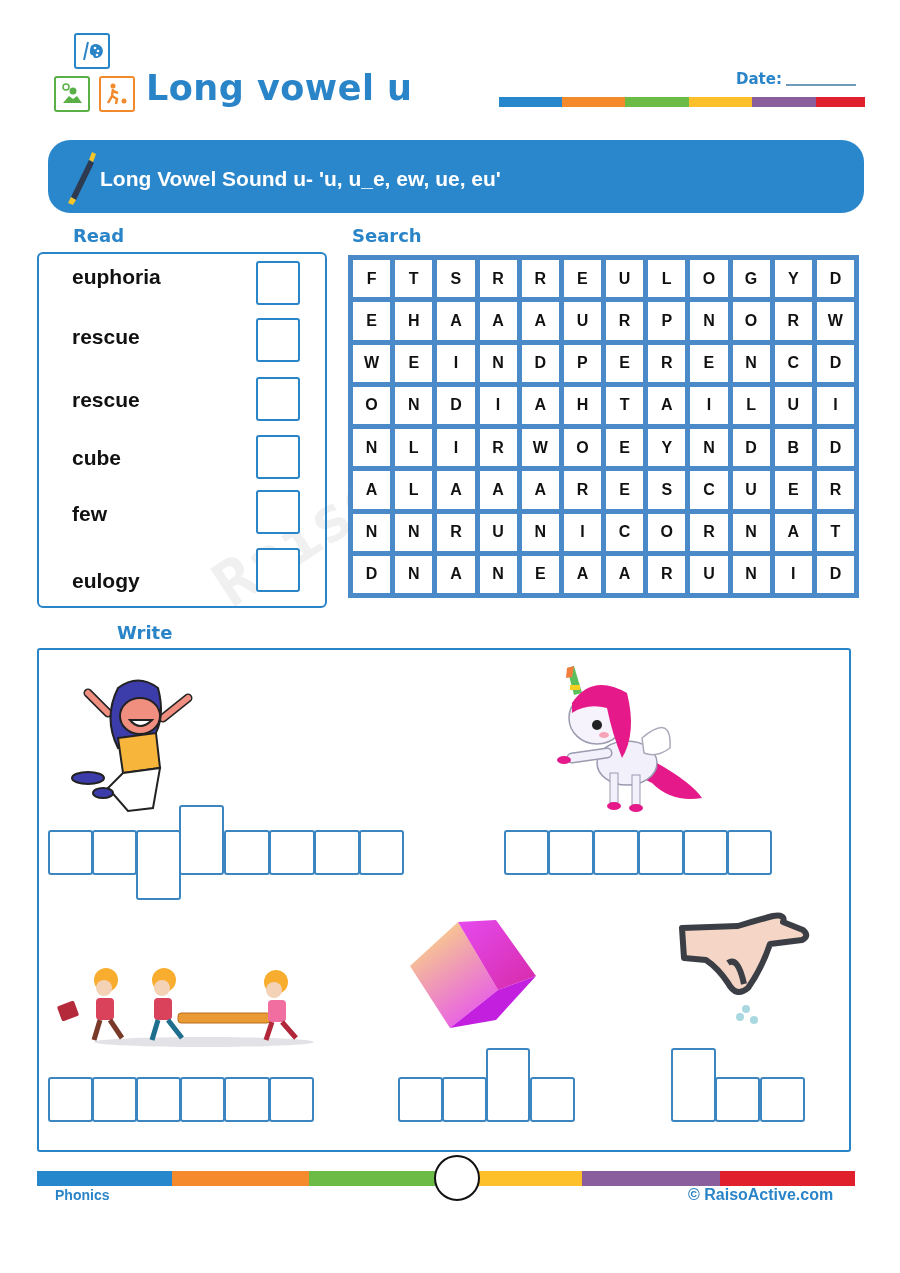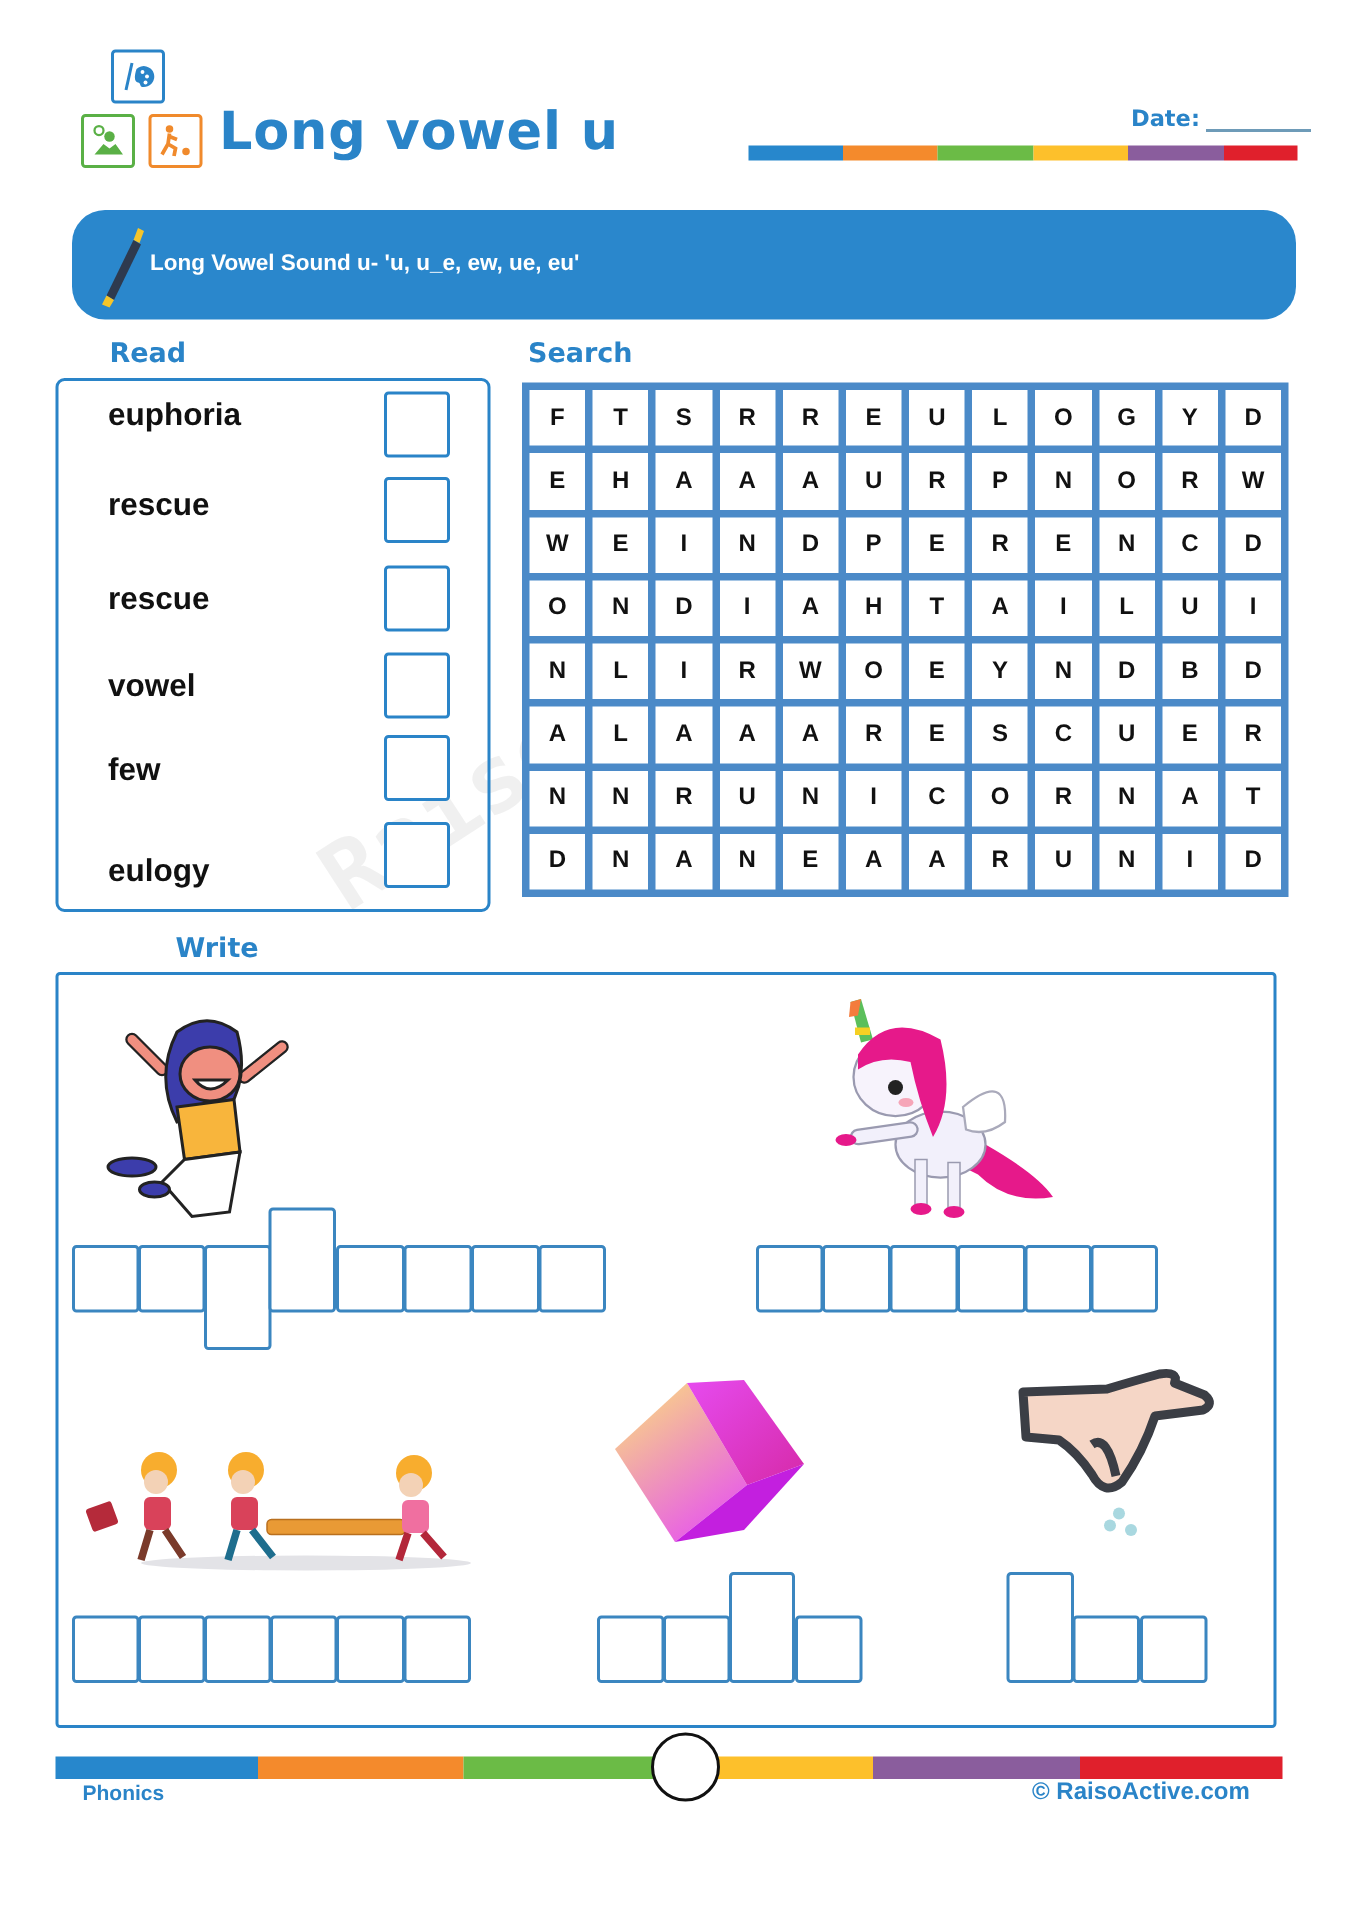--- a/index.html
+++ b/index.html
@@ -7,29 +7,29 @@
   body { position: relative; font-family: "DejaVu Sans", sans-serif; color: #111; }
 
   .abs { position: absolute; }
 
   
   .logo-block { position: absolute; width: 36px; height: 36px; border: 2px solid; border-radius: 3px; background: #fff; display:flex; align-items:center; justify-content:center; }
   .logo-block svg { width: 26px; height: 26px; }
 
   .page-title { position: absolute; left: 146px; top: 68px; font-size: 35px; font-weight: bold; color: #2a84c8; letter-spacing: 0.5px; font-family: "DejaVu Sans", sans-serif; }
 
-  .date-wrap { position: absolute; left: 754px; top: 70px; display: flex; align-items: flex-end; }
+  .date-wrap { position: absolute; left: 736px; top: 70px; display: flex; }
   .date-label { font-size: 15px; font-weight: bold; color: #2a84c8; }
   .date-line { width: 70px; height: 16px; border-bottom: 2px solid #6e9bb8; margin-left: 4px; }
 
   .stripe { position: absolute; display: flex; }
   .stripe > div { height: 100%; }
 
   .banner { position: absolute; left: 48px; top: 140px; width: 816px; height: 73px; background: #2a87cc; border-radius: 22px; }
-  .banner-text { position: absolute; left: 100px; top: 167px; font-size: 15px; font-weight: bold; color: #fff; font-family: "Liberation Sans", sans-serif; text-align: center; }
+  .banner-text { position: absolute; left: 100px; top: 167px; font-size: 21px; font-weight: bold; color: #fff; font-family: "Liberation Sans", sans-serif; text-align: center; }
   .marker { position: absolute; left: 62px; top: 150px; width: 40px; height: 56px; }
 
   .section-label { position: absolute; font-size: 18px; font-weight: bold; color: #2a84c8; }
 
   .read-box { position: absolute; left: 37px; top: 252px; width: 290px; height: 356px; border: 2.5px solid #2a84c8; border-radius: 6px; }
   .read-word { position: absolute; left: 72px; font-size: 21px; font-weight: bold; color: #111; font-family: "Liberation Sans", sans-serif; }
   .read-check { position: absolute; left: 256px; width: 44px; height: 44px; border: 2px solid #2a84c8; border-radius: 3px; background: #fff; }
 
   .grid { position: absolute; left: 348px; top: 255px; width: 511px; height: 343px; background: #4b8ac8; padding: 5px; display: grid; grid-template-columns: repeat(12, 1fr); grid-template-rows: repeat(8, 1fr); gap: 5px; }
   .cell { background: #fff; display: flex; align-items: center; justify-content: center; font-size: 16px; font-weight: bold; color: #111; font-family: "Liberation Sans", sans-serif; }
@@ -98,21 +98,21 @@
 
 <div class="section-label" style="left:73px; top:225px;">Read</div>
 <div class="read-box"></div>
 
 <div class="read-word" style="top:265px;">euphoria</div>
 <div class="read-check" style="top:261px;"></div>
 <div class="read-word" style="top:325px;">rescue</div>
 <div class="read-check" style="top:318px;"></div>
 <div class="read-word" style="top:388px;">rescue</div>
 <div class="read-check" style="top:377px;"></div>
-<div class="read-word" style="top:446px;">vowel</div>
+<div class="read-word" style="top:446px;">cube</div>
 <div class="read-check" style="top:435px;"></div>
 <div class="read-word" style="top:502px;">few</div>
 <div class="read-check" style="top:490px;"></div>
 <div class="read-word" style="top:557px;margin-top:12px;">eulogy</div>
 <div class="read-check" style="top:548px;"></div>
 
 <div class="section-label" style="left:352px; top:225px;">Search</div>
 <div class="grid">
   <div class="cell">F</div>
   <div class="cell">T</div>

